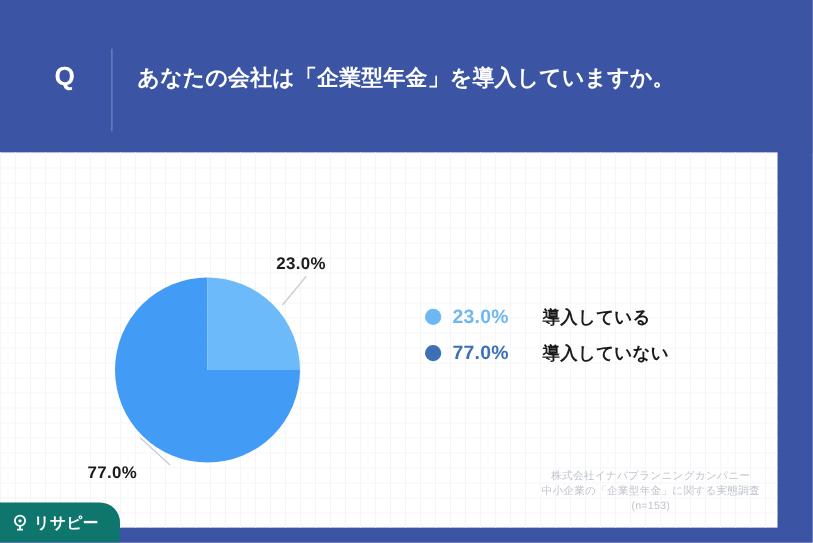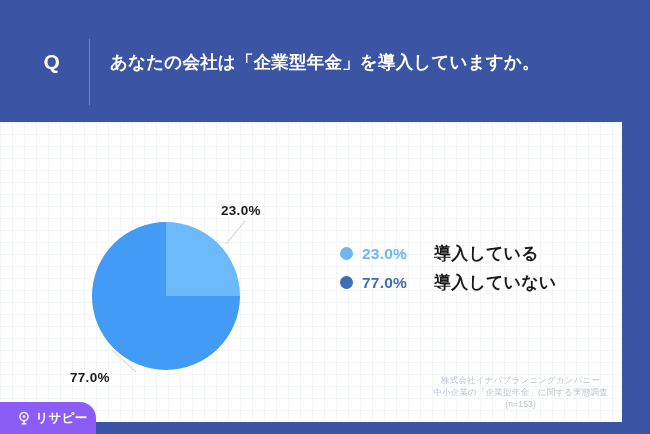--- a/index.html
+++ b/index.html
@@ -120,21 +120,21 @@
     margin-right: 9px;
   }
   .legend-pct {
     font-size: 15.5px;
     font-weight: bold;
     width: 72px;
     flex: 0 0 auto;
     letter-spacing: 0.2px;
   }
   .legend-name {
-    font-size: 17px;
+    font-size: 14px;
     font-weight: bold;
     color: #1B1B1B;
     letter-spacing: 0.2px;
     white-space: nowrap;
   }
 
   
   #credit {
     position: absolute;
     right: 14px;
@@ -216,21 +216,21 @@
       </div>
     </div>
 
     <div id="credit">
       <div>株式会社イナバプランニングカンパニー</div>
       <div>中小企業の「企業型年金」に関する実態調査</div>
       <div>(n=153)</div>
     </div>
   </div>
 
-  <div id="logo-badge" style="background: #8b5cf6; justify-content: center;">
+  <div id="logo-badge" style="background: #0f766e;">
     <svg id="logo-icon" viewBox="0 0 14 14">
       <circle cx="7" cy="5.6" r="4.1" fill="none" stroke="#ffffff" stroke-width="1.5"></circle>
       <circle cx="7" cy="5.6" r="1.3" fill="#ffffff"></circle>
       <line x1="7" y1="9.7" x2="7" y2="13" stroke="#ffffff" stroke-width="1.5"></line>
       <line x1="4.6" y1="12.7" x2="9.4" y2="12.7" stroke="#ffffff" stroke-width="1.5"></line>
     </svg>
     <span id="logo-text">リサピー</span>
   </div>
 
 </div>

